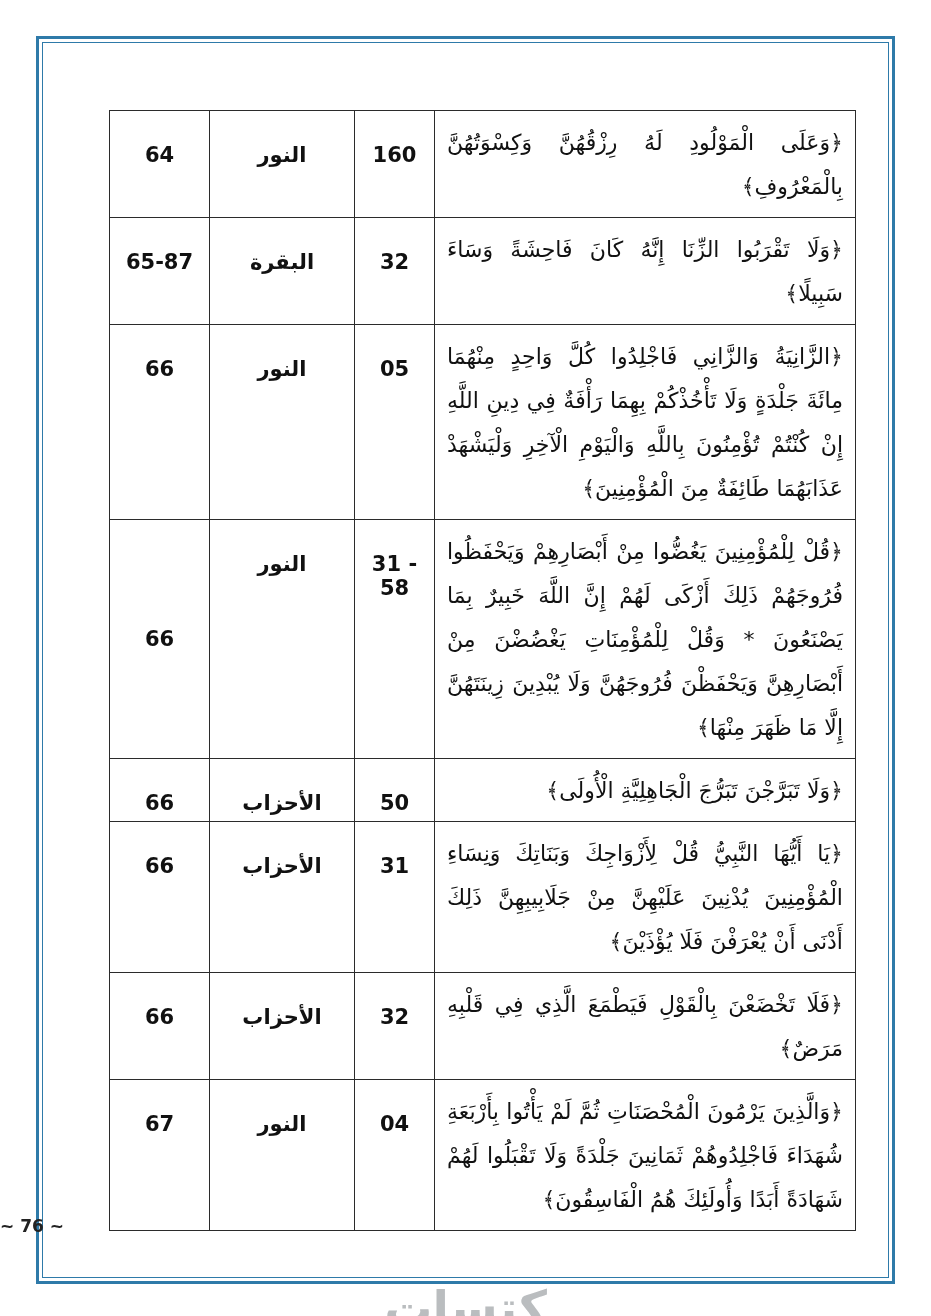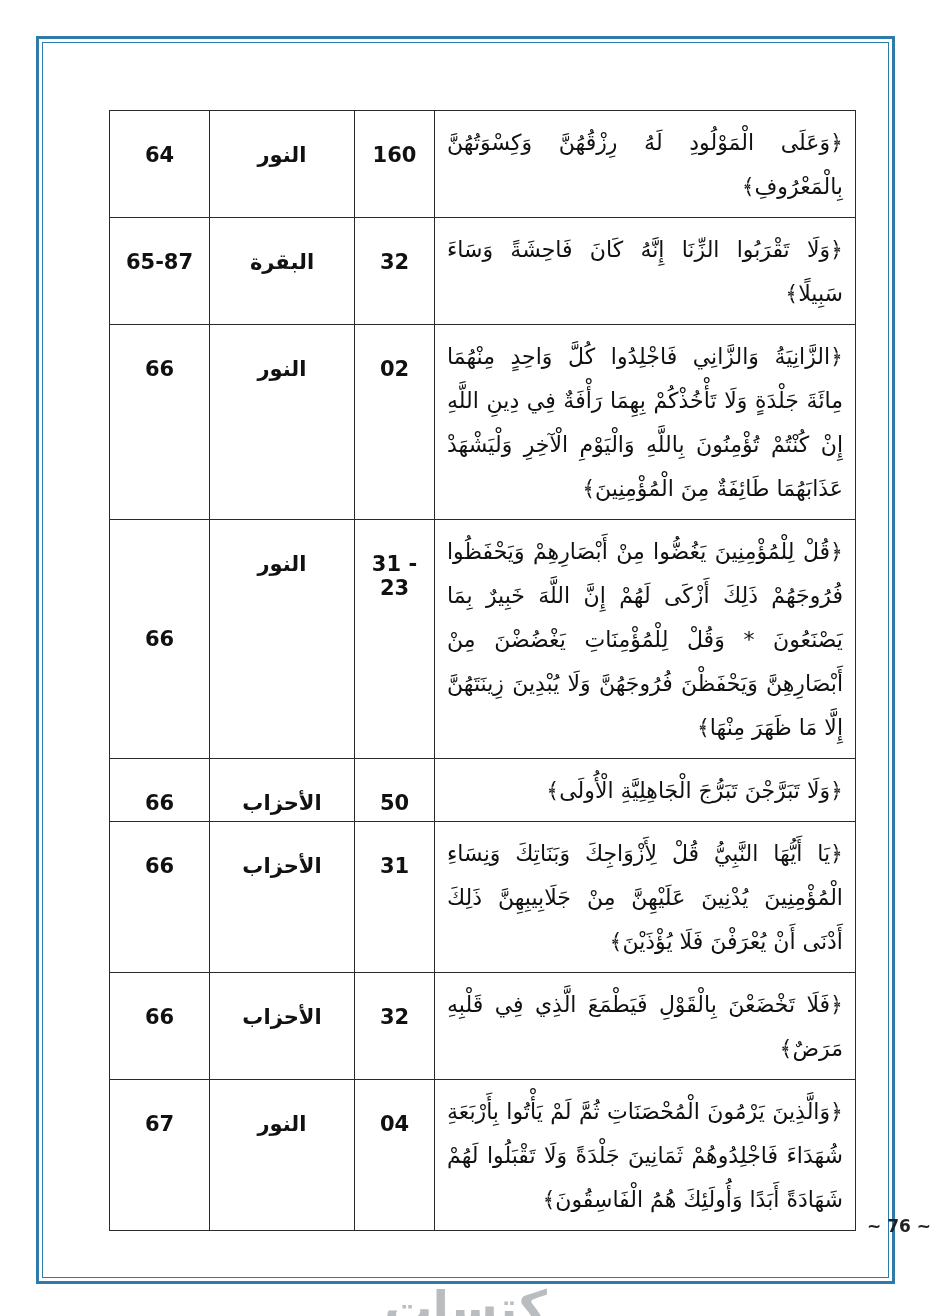--- a/index.html
+++ b/index.html
@@ -56,21 +56,21 @@
     padding-top: 32px;
   }
   td.vnum, td.pnum { direction: ltr; }
 
   
   .footer {
     position: absolute;
     top: 1216px;
     left: 0;
     width: 100%;
-    text-align: right;
+    text-align: left;
     font-size: 17px;
     font-weight: 600;
     color: #222;
     direction: ltr;
   }
 
   
   .watermark {
     position: absolute;
     bottom: -16px;
@@ -110,27 +110,27 @@
             <td class="pnum">64</td>
           </tr>
           <tr>
             <td class="verse">﴿وَلَا تَقْرَبُوا الزِّنَا إِنَّهُ كَانَ فَاحِشَةً وَسَاءَ سَبِيلًا﴾</td>
             <td class="vnum">32</td>
             <td class="surah">البقرة</td>
             <td class="pnum">65-87</td>
           </tr>
           <tr>
             <td class="verse">﴿الزَّانِيَةُ وَالزَّانِي فَاجْلِدُوا كُلَّ وَاحِدٍ مِنْهُمَا مِائَةَ جَلْدَةٍ وَلَا تَأْخُذْكُمْ بِهِمَا رَأْفَةٌ فِي دِينِ اللَّهِ إِنْ كُنْتُمْ تُؤْمِنُونَ بِاللَّهِ وَالْيَوْمِ الْآخِرِ وَلْيَشْهَدْ عَذَابَهُمَا طَائِفَةٌ مِنَ الْمُؤْمِنِينَ﴾</td>
-            <td class="vnum">02</td>
+            <td class="vnum">05</td>
             <td class="surah">النور</td>
             <td class="pnum">66</td>
           </tr>
           <tr>
             <td class="verse">﴿قُلْ لِلْمُؤْمِنِينَ يَغُضُّوا مِنْ أَبْصَارِهِمْ وَيَحْفَظُوا فُرُوجَهُمْ ذَلِكَ أَزْكَى لَهُمْ إِنَّ اللَّهَ خَبِيرٌ بِمَا يَصْنَعُونَ * وَقُلْ لِلْمُؤْمِنَاتِ يَغْضُضْنَ مِنْ أَبْصَارِهِنَّ وَيَحْفَظْنَ فُرُوجَهُنَّ وَلَا يُبْدِينَ زِينَتَهُنَّ إِلَّا مَا ظَهَرَ مِنْهَا﴾</td>
-            <td class="vnum">31 - 23</td>
+            <td class="vnum">31 - 58</td>
             <td class="surah">النور</td>
             <td class="pnum" style="vertical-align: middle; padding-top: 0px;">66</td>
           </tr>
           <tr>
             <td class="verse">﴿وَلَا تَبَرَّجْنَ تَبَرُّجَ الْجَاهِلِيَّةِ الْأُولَى﴾</td>
             <td class="vnum">50</td>
             <td class="surah">الأحزاب</td>
             <td class="pnum">66</td>
           </tr>
           <tr>

